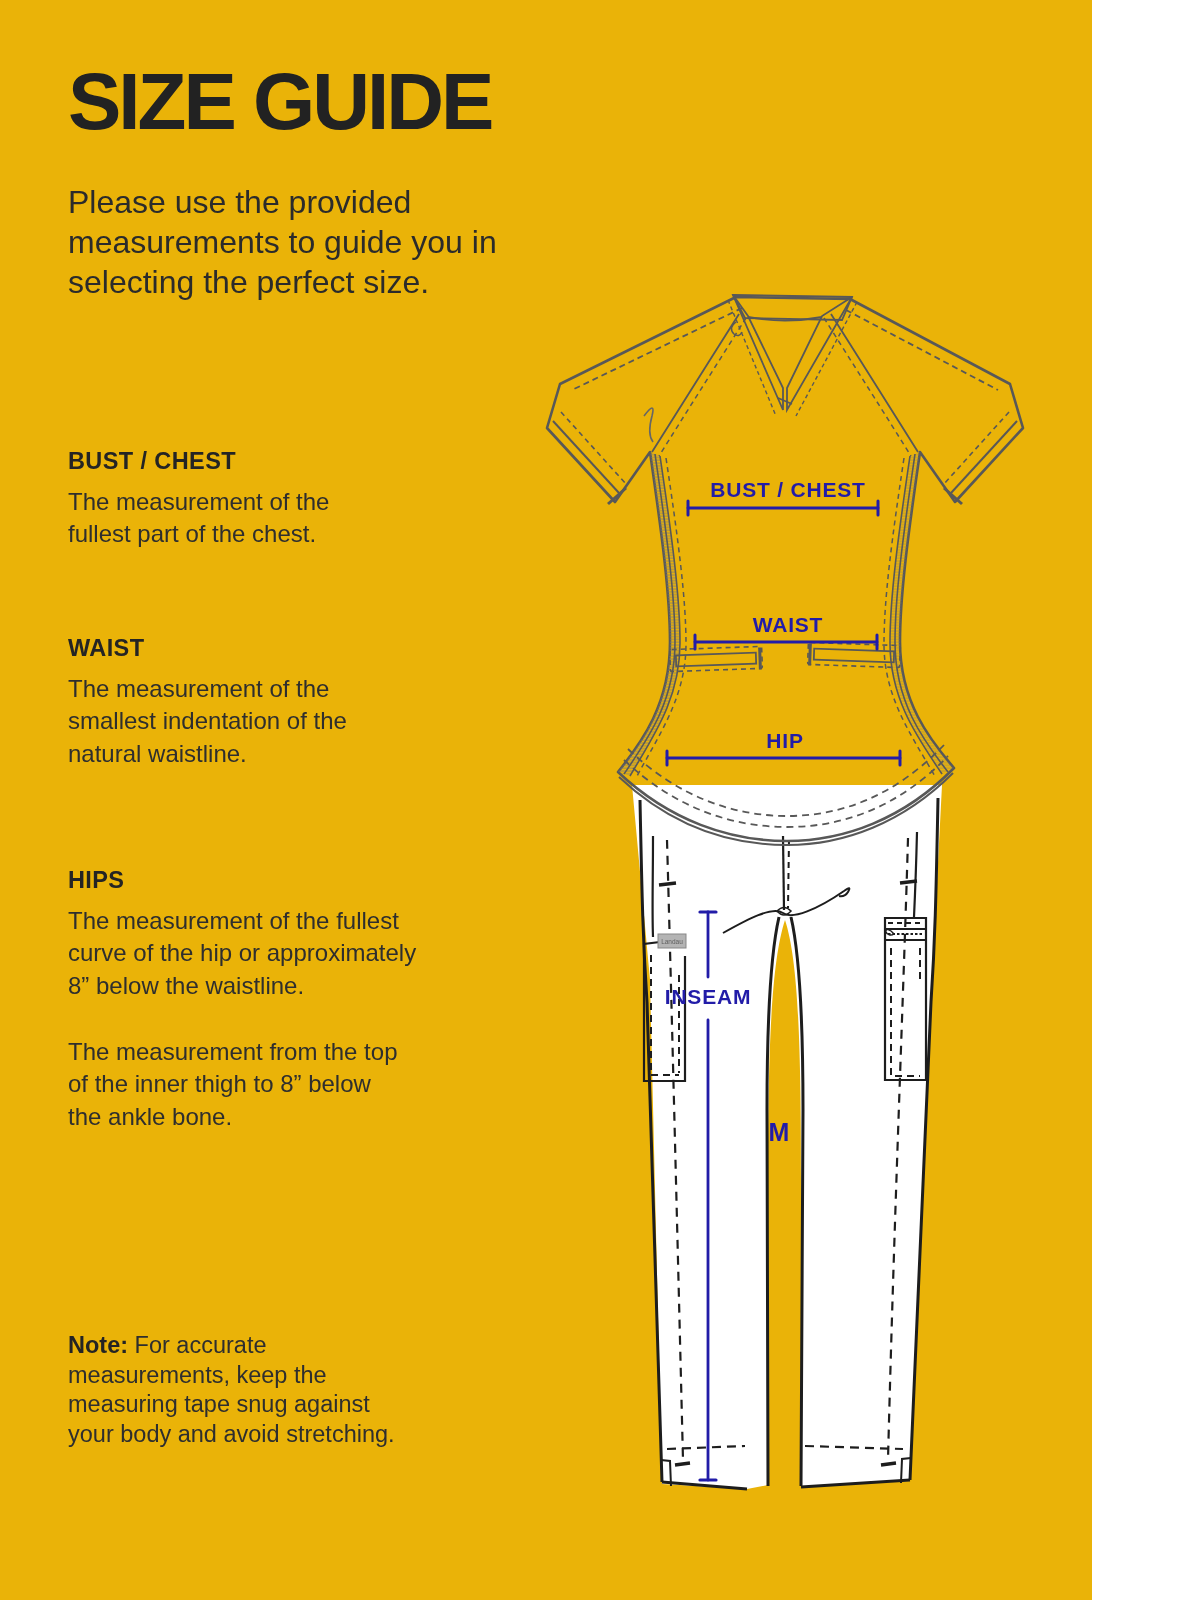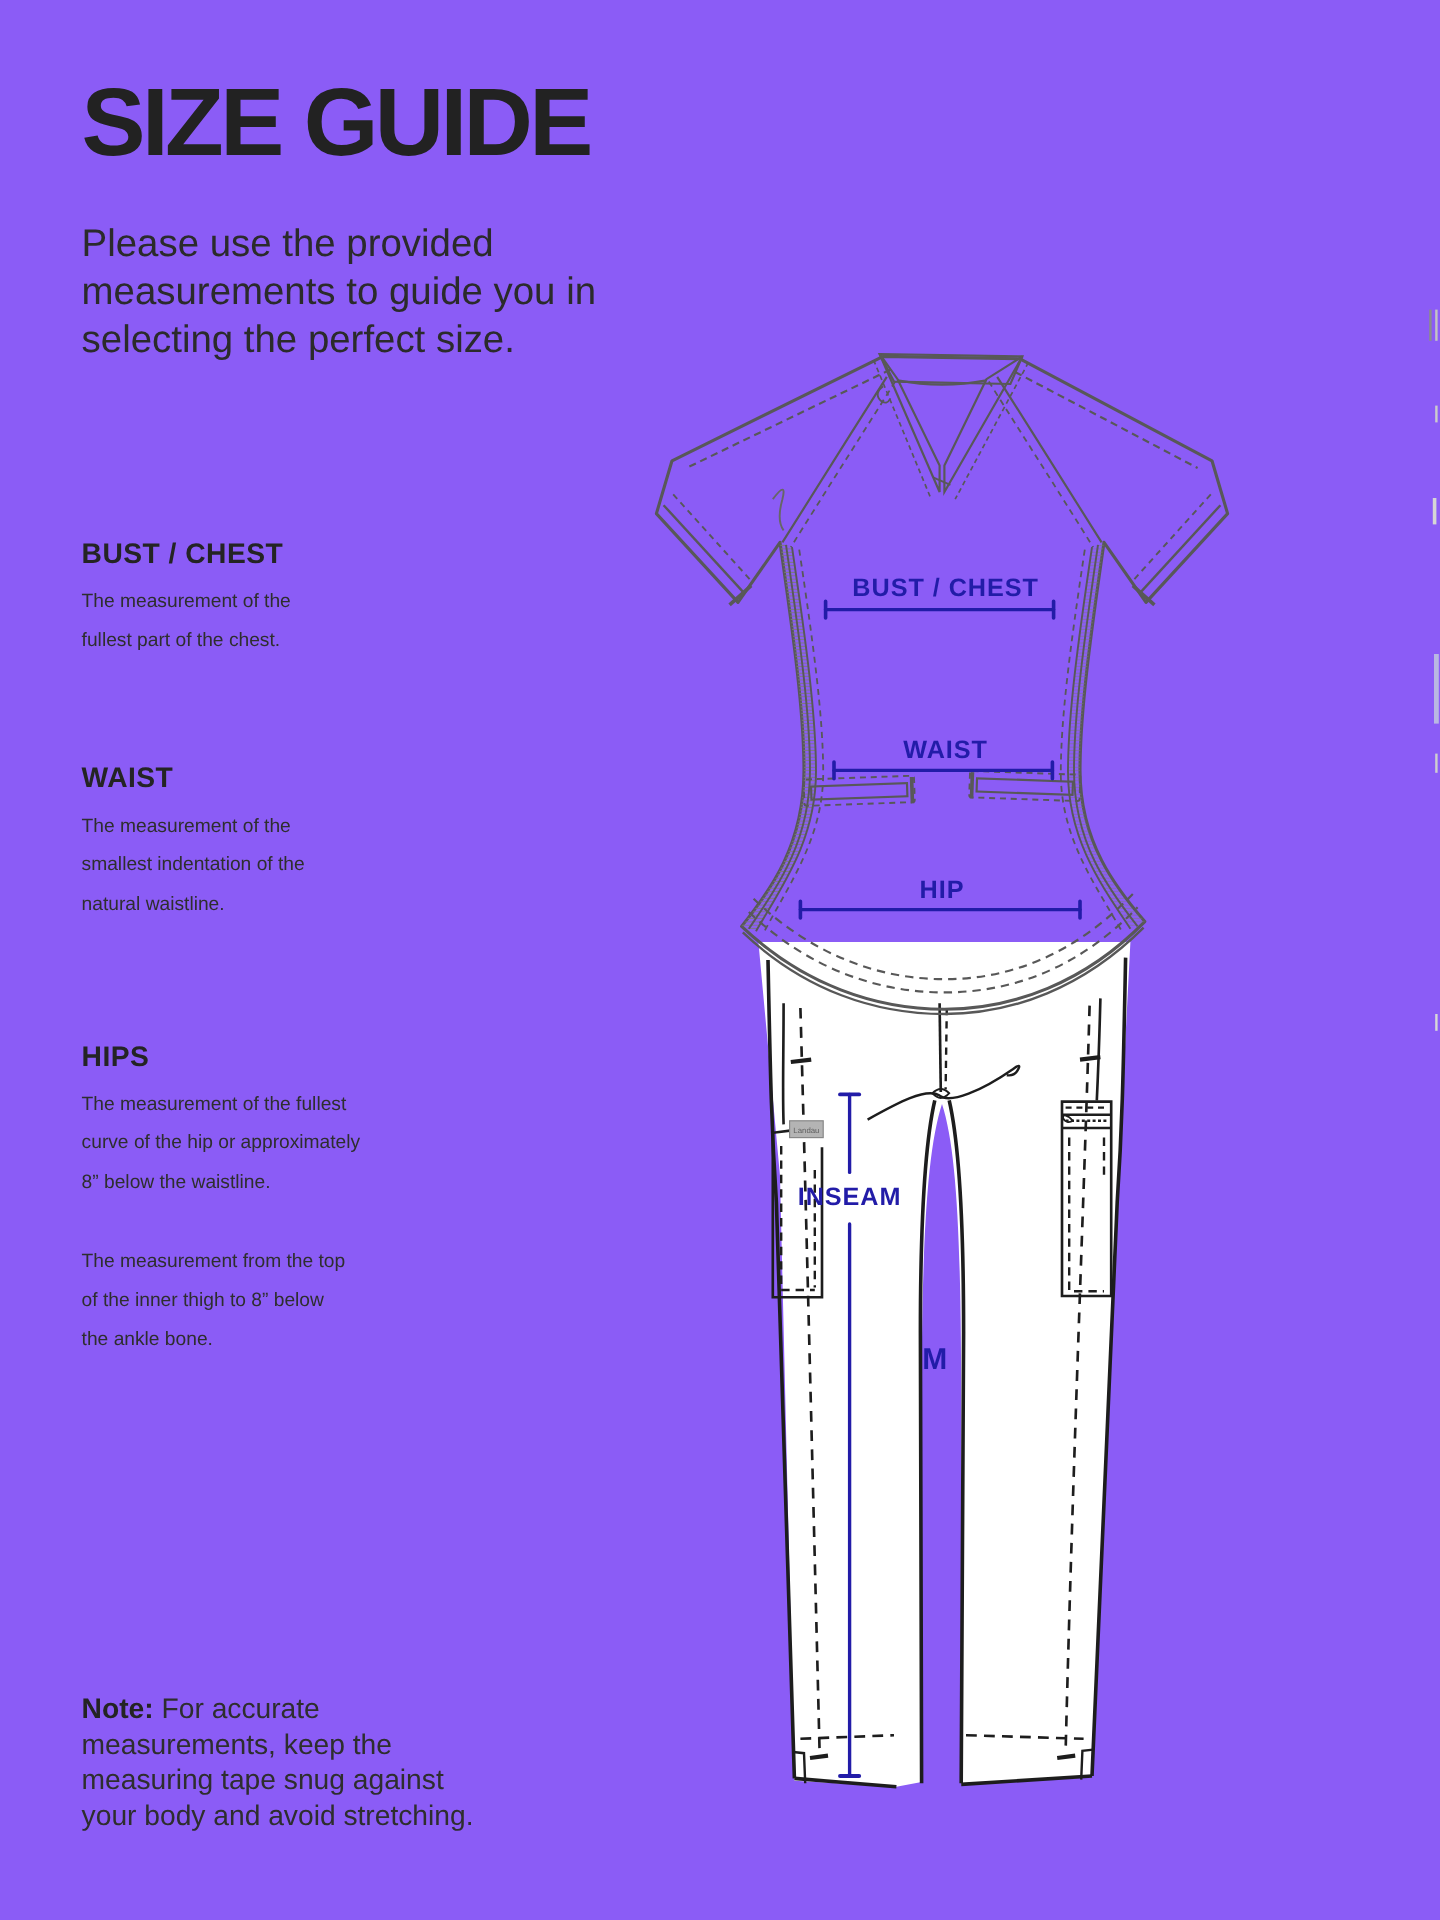--- a/index.html
+++ b/index.html
@@ -1,26 +1,26 @@
 <!DOCTYPE html>
 <html style="--accent: #221CA8; --top-outline: #585858; --pants-outline: #1D1D1D; --text: #262626;"><head>
 <meta charset="utf-8">
 <style>
   html,body{margin:0;padding:0;background:#fff;}
-  .page{position:relative;width:1200px;height:1600px;background:#8b5cf6;overflow:hidden;
+  .page{position:relative;width:1092px;height:1600px;background:#eab308;overflow:hidden;
         font-family:"Liberation Sans","DejaVu Sans",sans-serif;color:var(--text,#262626);}
   .title{position:absolute;left:68px;top:62px;margin:0;font-size:80px;line-height:1;
          font-weight:bold;letter-spacing:-3px;color:#222;}
   .intro{position:absolute;left:68px;top:182px;margin:0;font-size:32px;line-height:40px;
          white-space:pre-line;color:#2b2b2b;}
   .sec{position:absolute;left:68px;margin:0;}
   .sec h3{margin:0;font-size:23.5px;font-weight:bold;letter-spacing:.4px;color:#242424;}
-  .sec p{margin:11px 0 0 0;font-size:16px;line-height:32.4px;white-space:pre-line;color:#2e2e2e;}
+  .sec p{margin:11px 0 0 0;font-size:24px;line-height:32.4px;white-space:pre-line;color:#2e2e2e;}
   .sec.s1{top:448px;} .sec.s2{top:635px;} .sec.s3{top:825px;margin-top:42px;} .sec.s4{top:1025px;}
-  .note{position:absolute;left:68px;top:1410px;margin:0;font-size:23.5px;line-height:29.6px;
+  .note{position:absolute;left:68px;top:1331px;margin:0;font-size:23.5px;line-height:29.6px;
         white-space:pre-line;color:#2e2e2e;}
   .note b{font-weight:bold;color:#242424;}
   .figure{position:absolute;left:520px;top:280px;width:540px;height:1250px;}
   svg text{font-family:"Liberation Sans","DejaVu Sans",sans-serif;}
   .acc-s{stroke:var(--accent,#221CA8);} 
   .acc-f{fill:var(--accent,#221CA8);font-weight:bold;}
   .tg{stroke:var(--top-outline,#585858);fill:none;}
   .pg{stroke:var(--pants-outline,#1d1d1d);fill:none;}
   .artifact{position:absolute;}
 </style>

